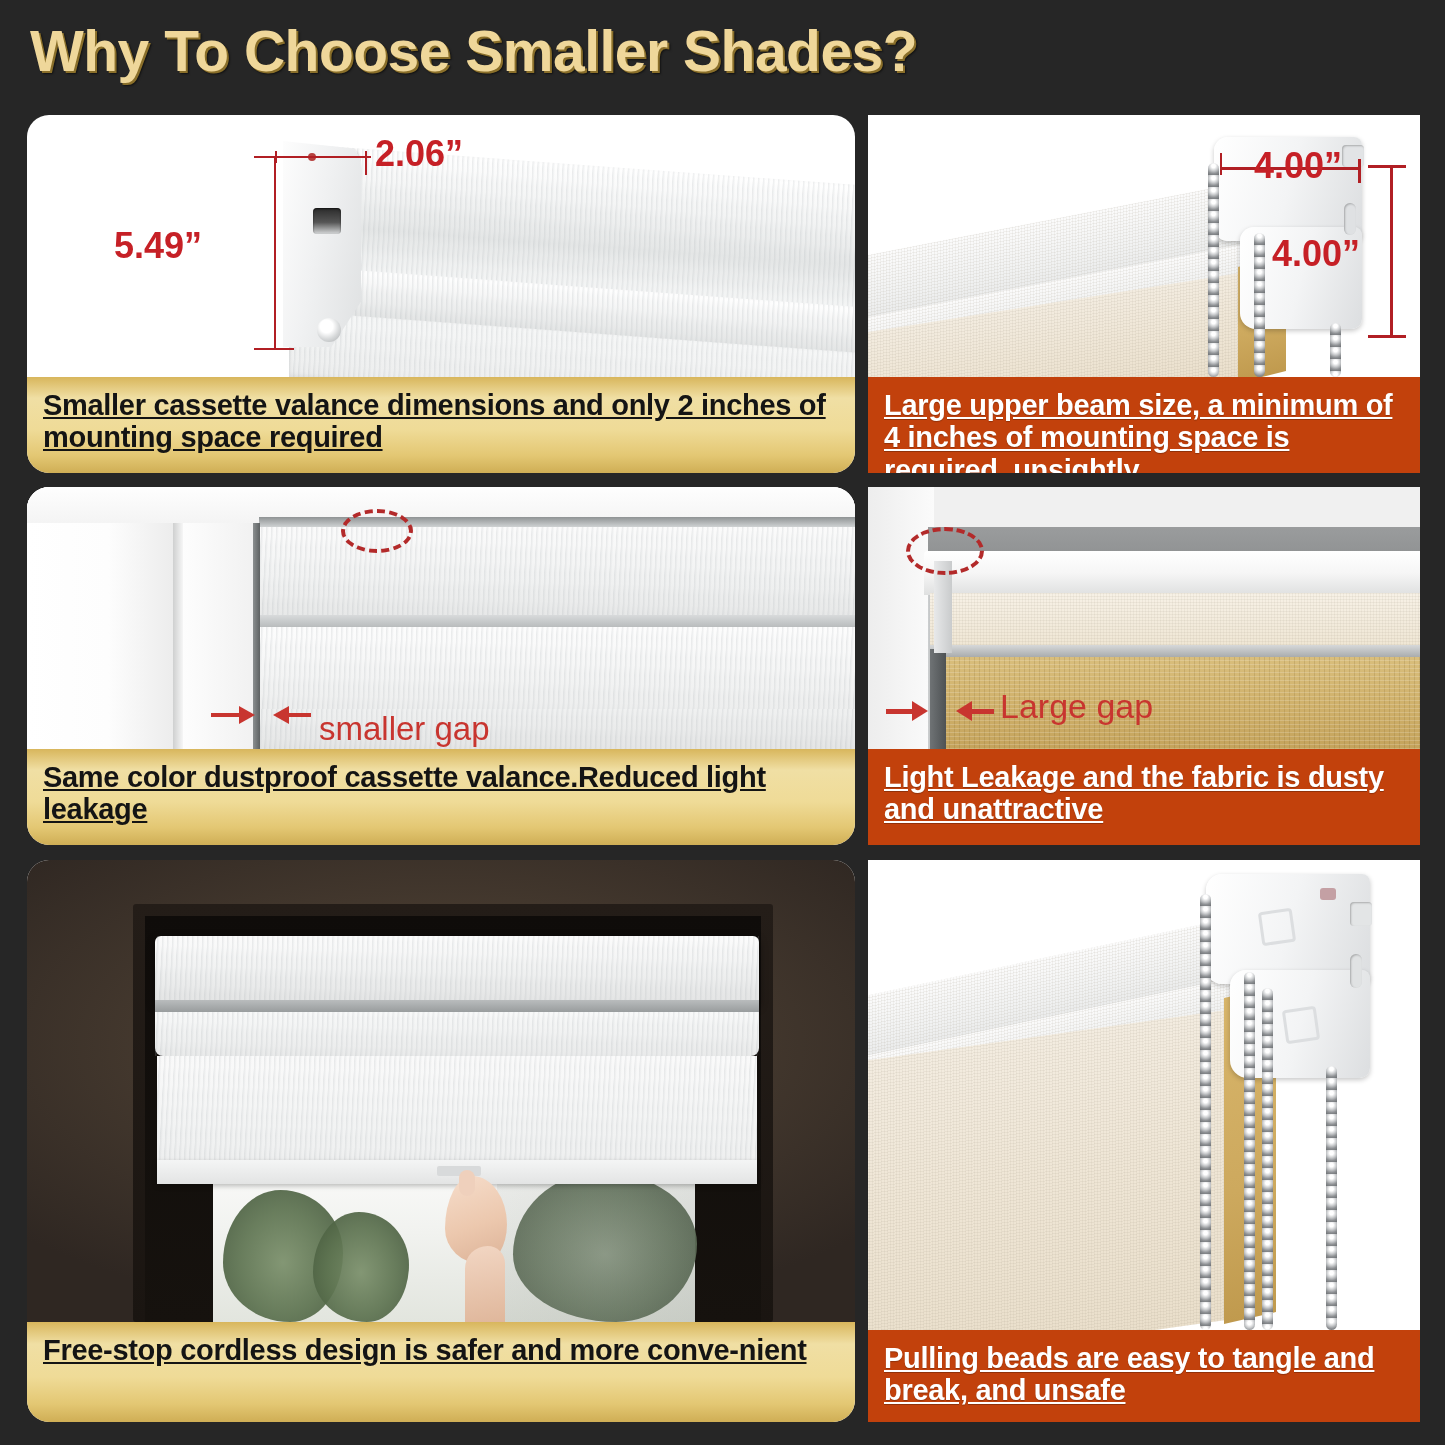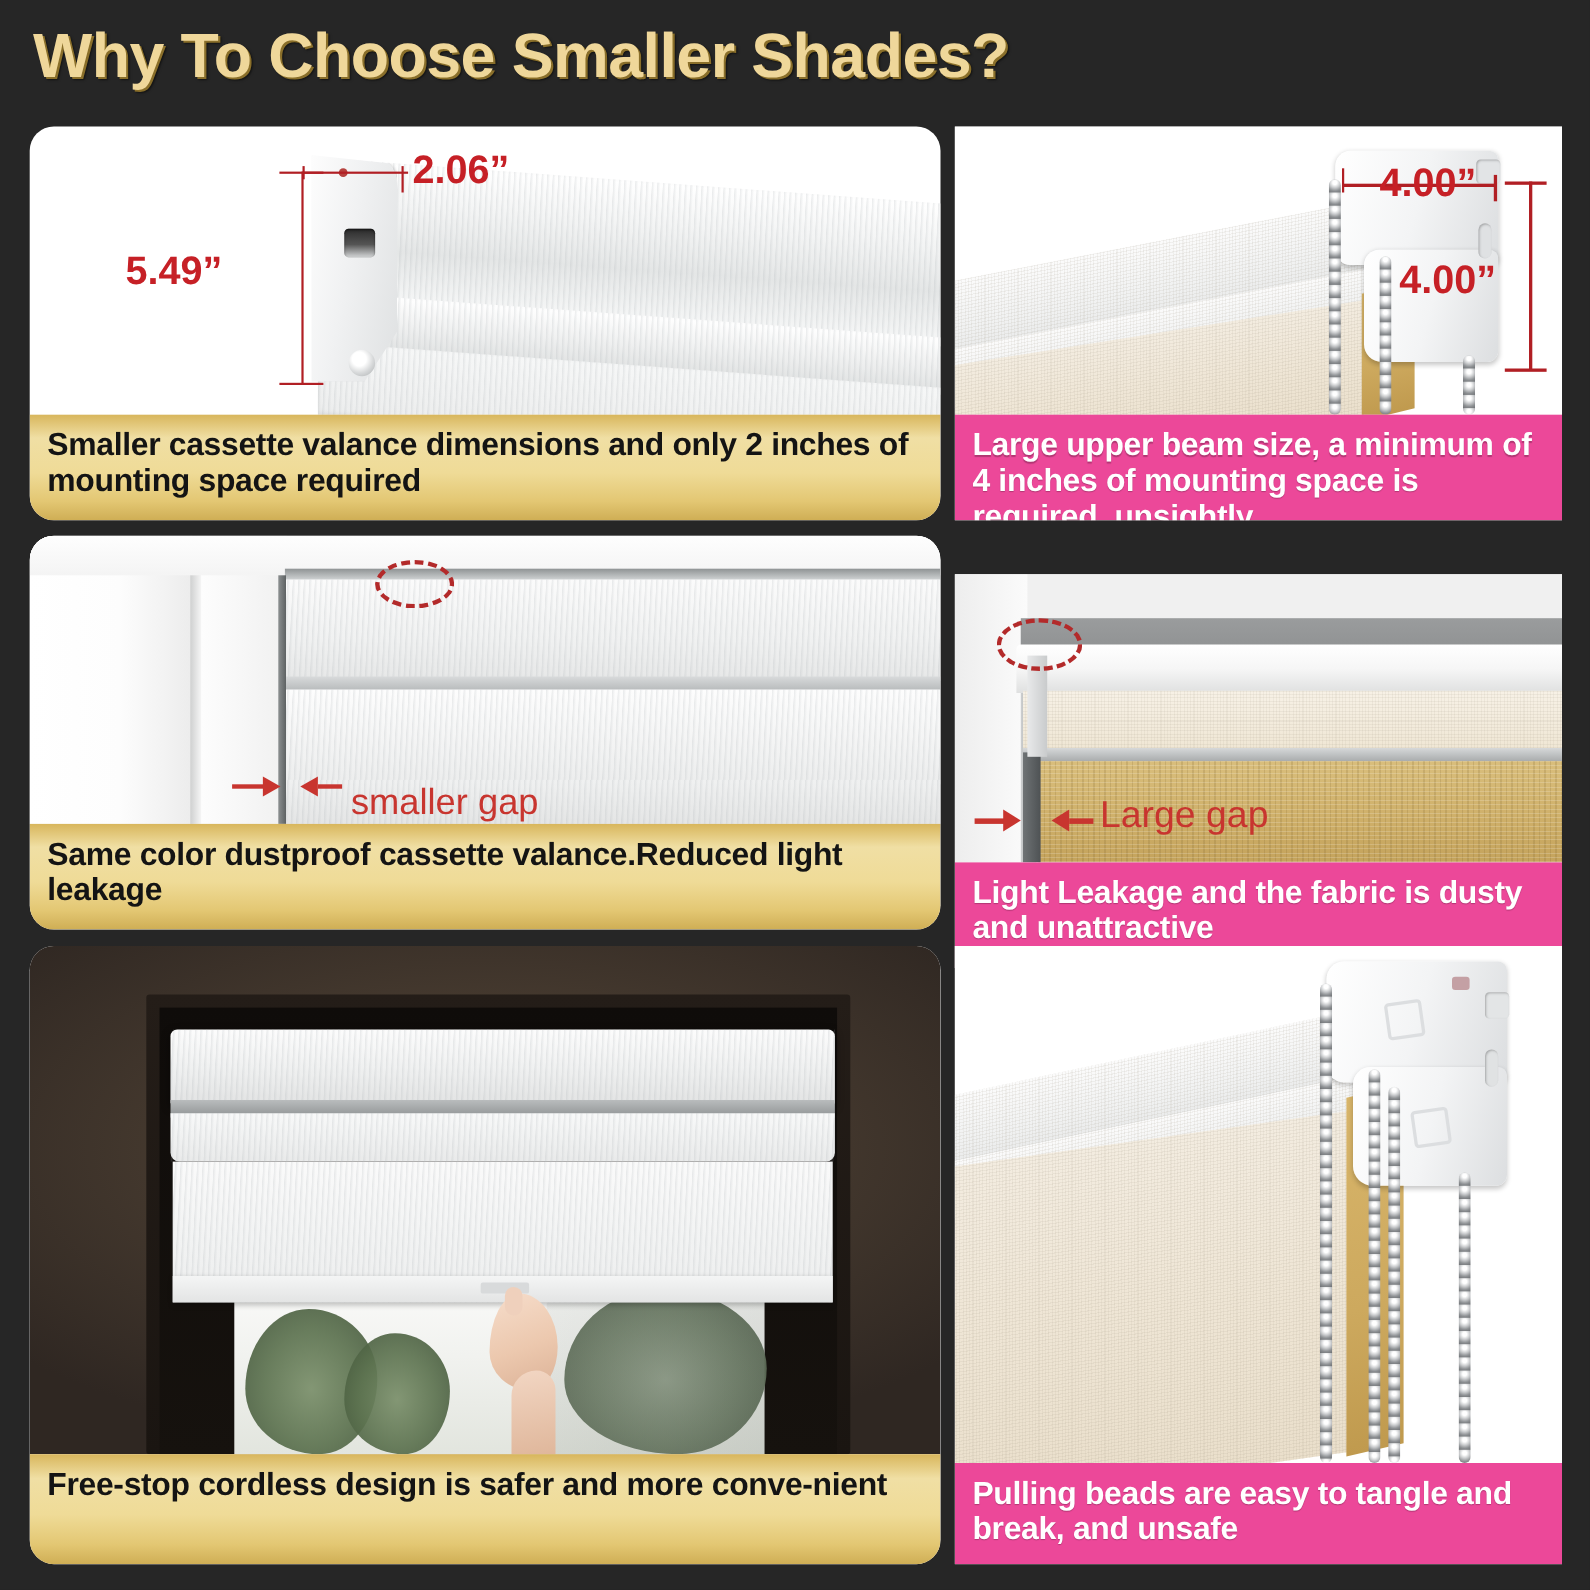--- a/index.html
+++ b/index.html
@@ -49,28 +49,29 @@
   .media { position: absolute; left: 0; top: 0; right: 0; overflow: hidden; padding-left: 11px; }
 
   
   .caption {
     position: absolute;
     left: 0; right: 0; bottom: 0;
     padding: 12px 14px 10px 16px;
     font-weight: bold;
     line-height: 1.12;
     letter-spacing: -0.3px;
+    text-decoration: underline;
   }
   .caption.gold {
     color: #141414;
     background: linear-gradient(180deg,#d8b65c 0%, #f0dfa4 22%, #efdb97 55%, #e3c773 82%, #cfae55 100%);
   }
   .caption.gray {
     color: #ffffff;
-    background: #ec4899;
+    background: #c2410c;
     text-shadow: 0 1px 1px rgba(0,0,0,.25);
   }
 
   
   .dim-label {
     position: absolute;
     color: #c62026;
     font-weight: bold;
     white-space: nowrap;
   }
@@ -293,21 +294,21 @@
       <div style="position:absolute; left:184px; top:226px; width:30px; height:4px; background:#c8352f;"></div>
       <div style="position:absolute; left:212px; top:219px; width:0; height:0; border-left:16px solid #c8352f; border-top:9px solid transparent; border-bottom:9px solid transparent;"></div>
       <div style="position:absolute; left:262px; top:226px; width:22px; height:4px; background:#c8352f;"></div>
       <div style="position:absolute; left:246px; top:219px; width:0; height:0; border-right:16px solid #c8352f; border-top:9px solid transparent; border-bottom:9px solid transparent;"></div>
       <div class="ann" style="left:292px; top:223px; font-size:33px;">smaller gap</div>
     </div>
 
     <div class="caption gold" style="height:96px; font-size:29px;">Same color dustproof cassette valance.Reduced light leakage</div>
   </div>
 
-  <div class="panel bad" style="left:868px; top:487px; width:552px; height:358px;margin-top:35px;">
+  <div class="panel bad" style="left:868px; top:487px; width:552px; height:358px;">
 
     <div class="media" style="height:262px; background:#f0f0f0;">
 
       <div class="frame-gray" style="left:0; top:0; width:66px; height:262px; background:linear-gradient(90deg,#ededed,#fbfbfb);"></div>
       <div style="position:absolute; left:60px; top:44px; width:14px; height:218px; background:linear-gradient(90deg,#cdcfd0,#8e9293);"></div>
 
       <div style="position:absolute; left:60px; top:40px; width:492px; height:40px; background:linear-gradient(180deg,#9a9c9d,#8c8e8f);"></div>
 
       <div style="position:absolute; left:56px; top:64px; width:496px; height:44px; background:linear-gradient(180deg,#ffffff 0%,#f6f6f6 50%,#dfe0e0 100%); border-radius:4px 0 0 0;"></div>
 

